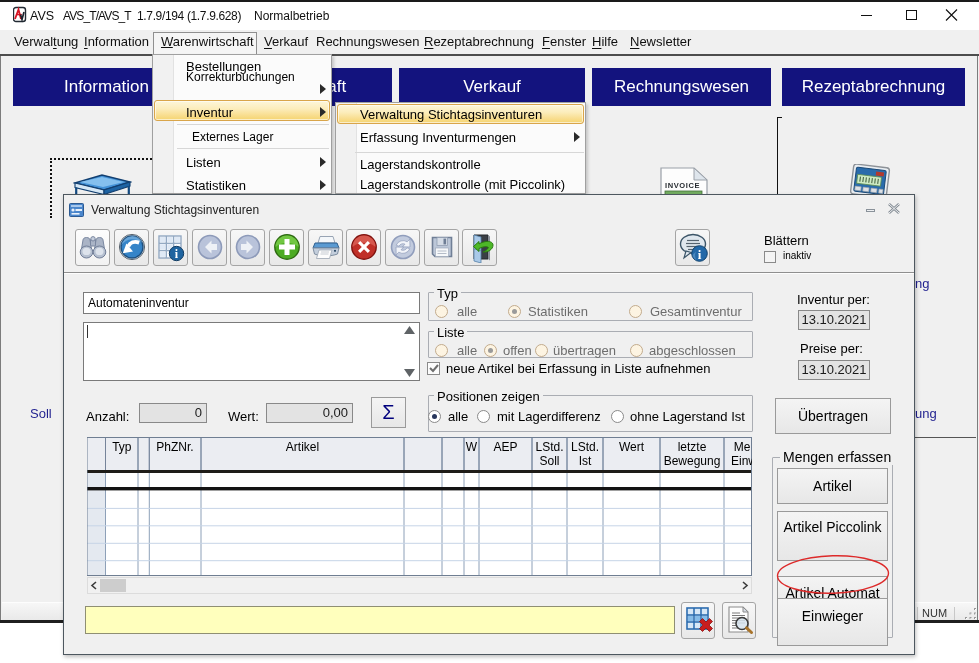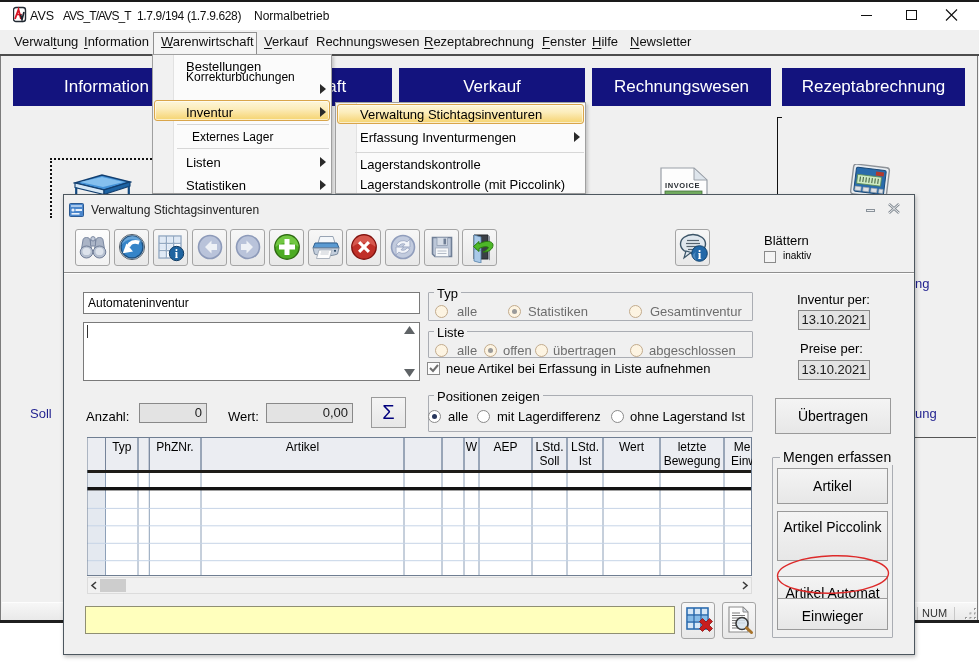--- a/index.html
+++ b/index.html
@@ -411,21 +411,21 @@
   <div class="lbl" style="left:797px;top:292px">Inventur per:</div>
   <div class="gbox" style="left:798px;top:310px;width:72px;height:20px;text-align:center;line-height:18px">13.10.2021</div>
   <div class="lbl" style="left:800px;top:341px">Preise per:</div>
   <div class="gbox" style="left:798px;top:360px;width:72px;height:20px;text-align:center;line-height:18px">13.10.2021</div>
   <div class="btn" style="left:775px;top:398px;width:116px;height:36px;line-height:34px">Übertragen</div>
   <div class="groupbox" style="left:772px;top:457px;width:121px;height:181px"></div>
   <div class="grouplabel" style="left:780px;top:449px;font-size:14px">Mengen erfassen</div>
   <div class="btn" style="left:777px;top:468px;width:111px;height:36px;line-height:34px">Artikel</div>
   <div class="btn" style="left:777px;top:511px;width:111px;height:50px;line-height:31px">Artikel Piccolink</div>
   <div class="btn" style="left:777px;top:576px;width:111px;height:34px;line-height:32px">Artikel Automat</div>
-  <div class="btn" style="left:777px;top:598px;width:111px;height:32px;line-height:34px">Einwieger</div>
+  <div class="btn" style="left:777px;top:598px;width:111px;height:48px;line-height:34px">Einwieger</div>
   <svg class="abs" style="left:776px;top:554px" width="115" height="42" viewBox="0 0 115 42">
       <ellipse cx="57" cy="20.5" rx="55.5" ry="18.7" fill="none" stroke="#dd2a2a" stroke-width="1.4" transform="rotate(-1.5 57 20.5)"></ellipse>
     </svg>
 
   <svg class="abs" style="left:87px;top:437px" width="665" height="140" viewBox="0 0 665 140">
     <rect x="0" y="0" width="665" height="33" fill="#ebedf2"></rect>
     <rect x="0" y="33" width="665" height="106" fill="#ffffff"></rect>
     <rect x="0" y="33" width="18.5" height="106" fill="#e4e9f0"></rect>
     <g stroke="#8da0b8" stroke-width="1">
       <line x1="18.5" y1="0" x2="18.5" y2="139"></line>

